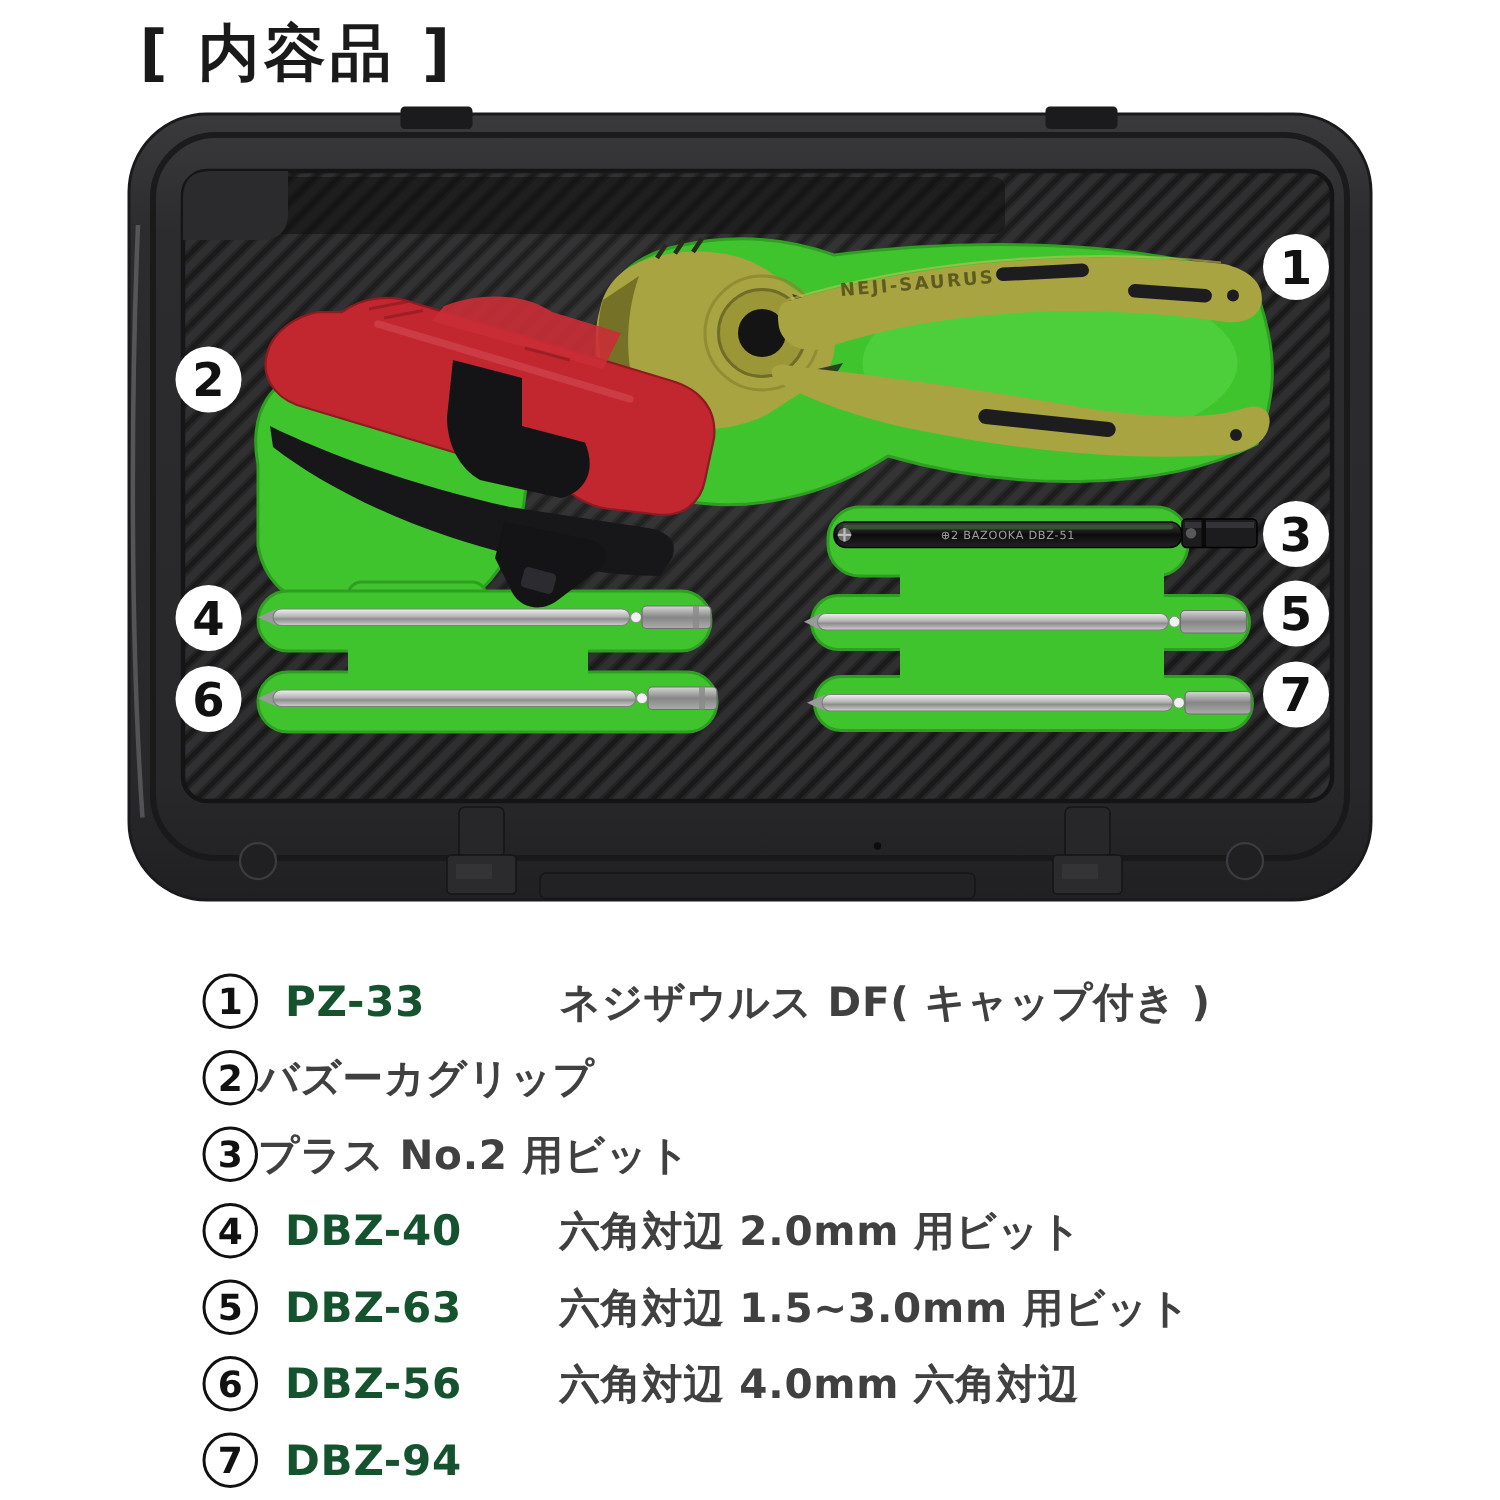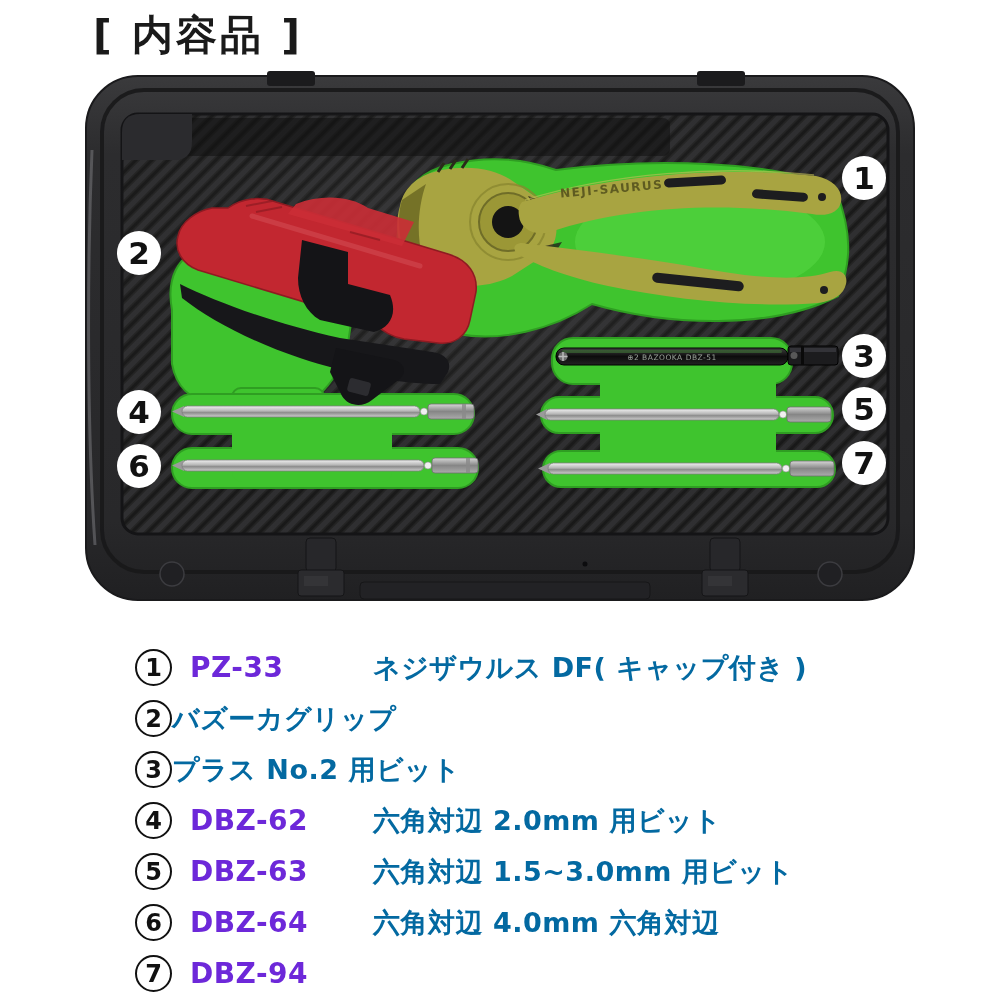--- a/index.html
+++ b/index.html
@@ -4,22 +4,22 @@
 <style>
   html,body{margin:0;padding:0;background:#ffffff;}
   body{width:1000px;height:1000px;font-family:"DejaVu Sans","Liberation Sans",sans-serif;}
   .stage{position:relative;width:1000px;height:1000px;background:#ffffff;overflow:hidden;}
   .header{position:absolute;left:93px;top:8px;font-size:41px;font-weight:800;letter-spacing:3px;color:#1a1a1a;}
   .photo-svg{position:absolute;left:0;top:0;}
   .legend{position:absolute;left:135px;top:646px;display:flex;flex-direction:column;gap:8px;}
   .legend-row{display:flex;align-items:center;height:43px;}
   .lnum{width:37px;height:37px;border:2.5px solid #111;border-radius:50%;display:flex;align-items:center;justify-content:center;
         font-size:24px;font-weight:600;color:#111;flex:none;box-sizing:border-box;background:#fff;}
-  .lmodel{margin-left:18px;width:183px;font-size:28px;font-weight:600;color:#6d28d9;letter-spacing:0.5px;}
-  .ldesc{font-size:27px;font-weight:600;color:#0369a1;letter-spacing:0.5px;white-space:nowrap;}
+  .lmodel{margin-left:18px;width:183px;font-size:28px;font-weight:600;color:#14532d;letter-spacing:0.5px;}
+  .ldesc{font-size:27px;font-weight:600;color:#404040;letter-spacing:0.5px;white-space:nowrap;}
   svg text{font-family:"DejaVu Sans","Liberation Sans",sans-serif;}
 </style>
 </head>
 <body>
 
 <div class="stage">
 
   <div class="header">[ 内容品 ]</div>
 
   <svg class="photo-svg" width="1000" height="640" viewBox="0 0 1000 640">
@@ -217,31 +217,31 @@
     <div class="legend-row">
       <span class="lnum">2</span>
       <span class="ldesc">バズーカグリップ</span>
     </div>
     <div class="legend-row">
       <span class="lnum">3</span>
       <span class="ldesc">プラス No.2 用ビット</span>
     </div>
     <div class="legend-row">
       <span class="lnum">4</span>
-      <span class="lmodel">DBZ-62</span>
+      <span class="lmodel">DBZ-40</span>
       <span class="ldesc">六角対辺 2.0mm 用ビット</span>
     </div>
     <div class="legend-row">
       <span class="lnum">5</span>
       <span class="lmodel">DBZ-63</span>
       <span class="ldesc">六角対辺 1.5~3.0mm 用ビット</span>
     </div>
     <div class="legend-row">
       <span class="lnum">6</span>
-      <span class="lmodel">DBZ-64</span>
+      <span class="lmodel">DBZ-56</span>
       <span class="ldesc">六角対辺 4.0mm 六角対辺</span>
     </div>
     <div class="legend-row">
       <span class="lnum">7</span>
       <span class="lmodel">DBZ-94</span>
     </div>
   </div>
 
 </div>
 

